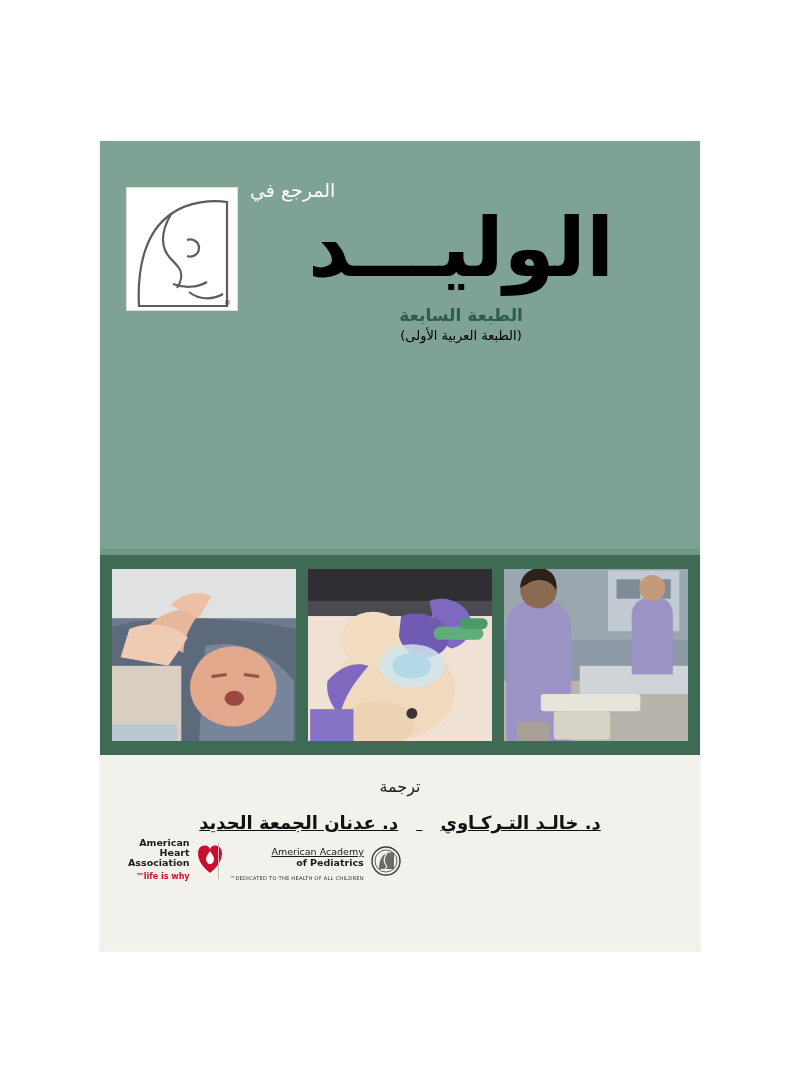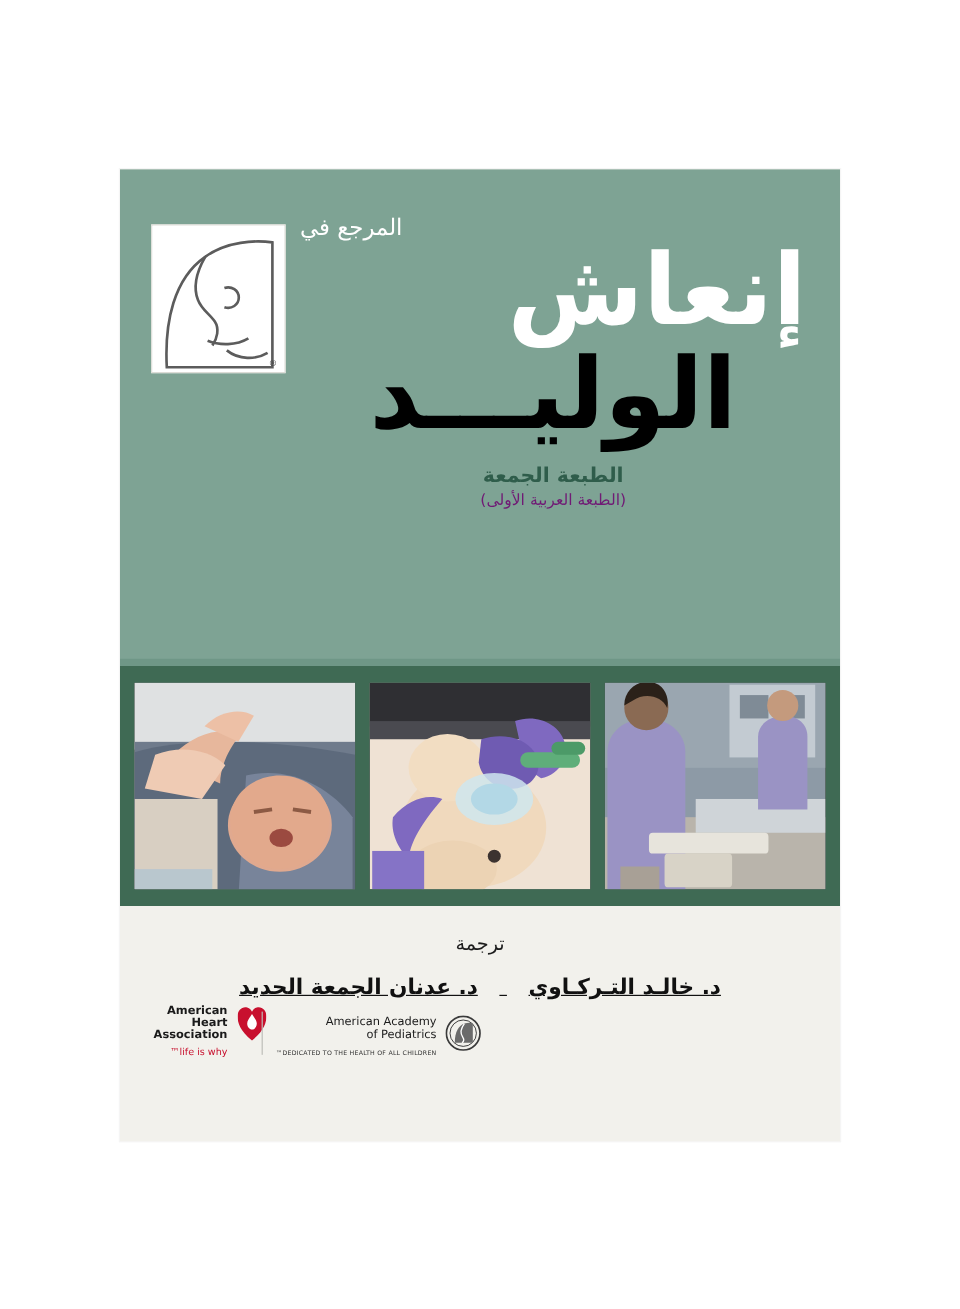--- a/index.html
+++ b/index.html
@@ -103,21 +103,21 @@
     color: #2e5f4c;
   }
   .edition .line1 {
     font-size: 17px;
     font-weight: bold;
     color: #2f5d4b;
     margin-bottom: 3px;
   }
   .edition .line2 {
     font-size: 13px;
-    color: #701a75;
+    color: #000000;
   }
 
   
   .photo-band {
     position: relative;
     width: 100%;
     height: 200px;
     background: #3f6a54;
     padding: 0;
   }
@@ -169,47 +169,47 @@
     left: 0;
     right: 0;
     bottom: 18px;
     height: 54px;
   }
   .logo-aha {
     position: absolute;
     left: 28px;
     bottom: 0;
     display: flex;
-    align-items: flex-start;
+    align-items: center;
     gap: 8px;
   }
   .aha-mark { width: 24px; height: 30px; }
   .aha-text { line-height: 1.05; }
   .aha-text .l1 { font-size: 9.5px; font-weight: bold; color: #1a1a1a; }
   .aha-text .l2 { font-size: 9.5px; font-weight: bold; color: #1a1a1a; }
-  .aha-text .l3 { font-size: 8px; color: #c8102e; margin-top: 5px; font-weight: normal; }
+  .aha-text .l3 { font-size: 8px; color: #c8102e; margin-top: 5px; font-weight: bold; }
 
   .aap-divider {
     position: absolute;
     left: 118px;
     bottom: 2px;
     width: 1px;
     height: 36px;
     background: #bdbdb8;
   }
   .logo-aap2 {
     position: absolute;
     left: 130px;
     bottom: 0;
     display: flex;
     align-items: flex-start;
     gap: 7px;
   }
-  .aap2-text .t1 { font-size: 9.5px; color: #1a1a1a; }
-  .aap2-text .t2 { font-size: 9.5px; color: #1a1a1a; }
+  .aap2-text .t1 { font-size: 9.5px; color: #1a1a1a; text-decoration: underline; }
+  .aap2-text .t2 { font-size: 9.5px; color: #1a1a1a; font-weight: bold; }
   .aap2-text .t3 { font-size: 5.2px; color: #333; margin-top: 7px; letter-spacing: 0.2px; }
 
   .logo-ksu {
     position: absolute;
     right: 26px;
     bottom: 0;
     display: flex;
     align-items: center;
     gap: 8px;
     direction: rtl;
@@ -238,24 +238,23 @@
         <path d="M44 26 C36 40 34 52 38 62 C41 70 48 74 52 80 C56 86 54 94 50 100" fill="none" stroke="#5c5c5c" stroke-width="2.2"></path>
         <path d="M60 52 C66 50 72 54 72 60 C72 66 66 70 60 68" fill="none" stroke="#5c5c5c" stroke-width="2.2"></path>
         <path d="M46 96 C56 100 70 100 80 94" fill="none" stroke="#5c5c5c" stroke-width="2.2"></path>
         <path d="M62 104 C72 112 86 112 96 106" fill="none" stroke="#5c5c5c" stroke-width="2.2"></path>
       </svg>
       <div class="reg">®</div>
     </div>
 
     <div class="headline">
       <div class="kicker">المرجع في</div>
-      <div class="title-main">إنعاش</div>
       <div class="title-second">الوليـــد</div>
       <div class="edition">
-        <div class="line1">الطبعة الجمعة</div>
+        <div class="line1">الطبعة السابعة</div>
         <div class="line2">(الطبعة العربية الأولى)</div>
       </div>
     </div>
 
     <div class="inner-rule"></div>
   </div>
 
   <div class="photo-band">
     <div class="photo-row">
 

